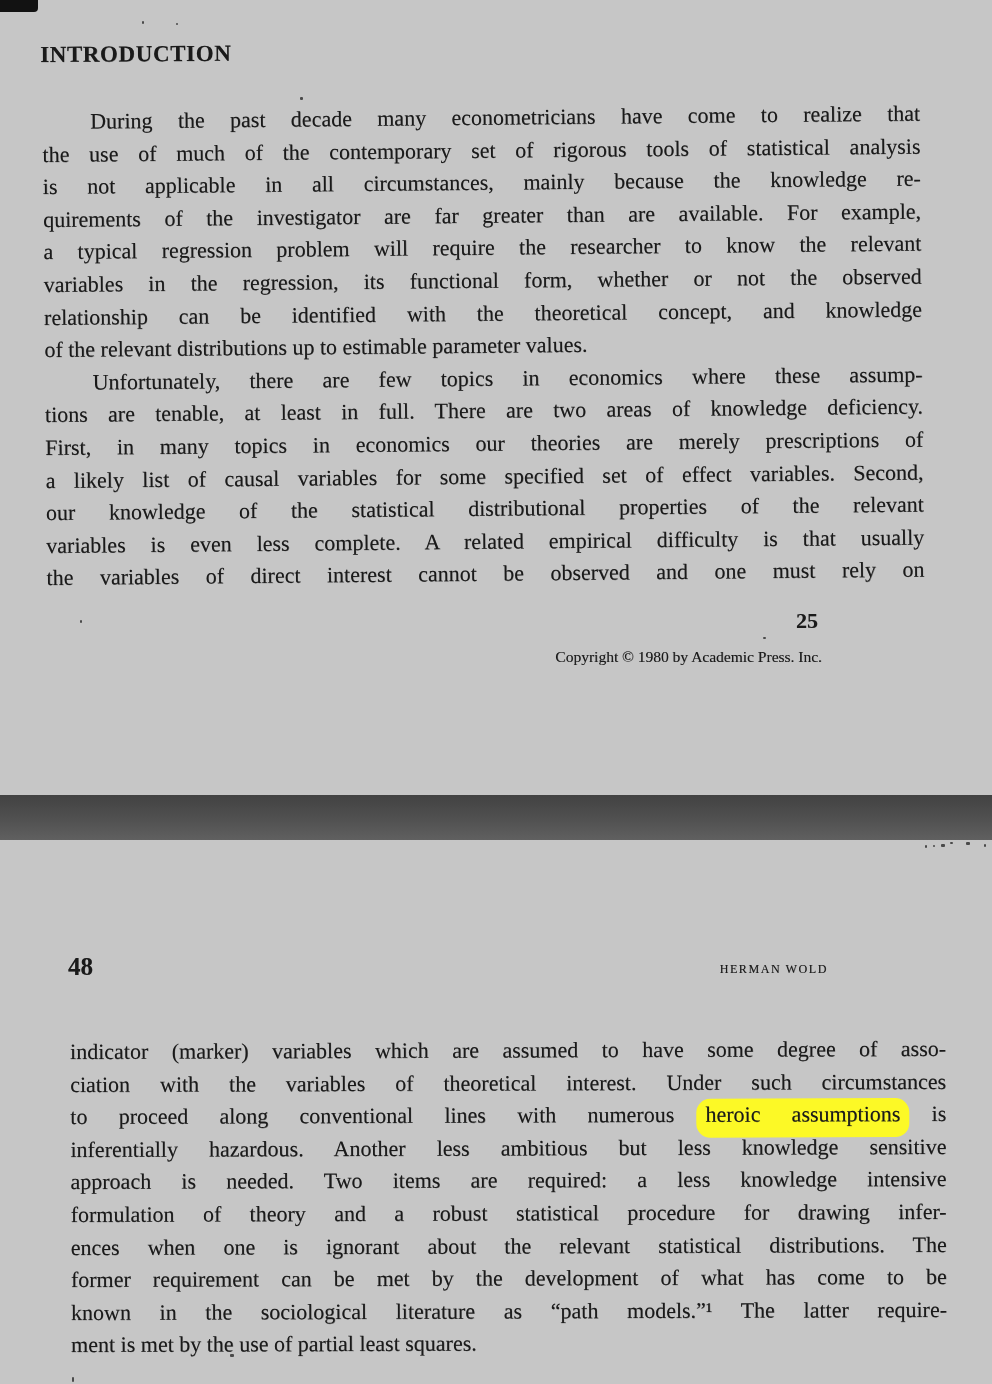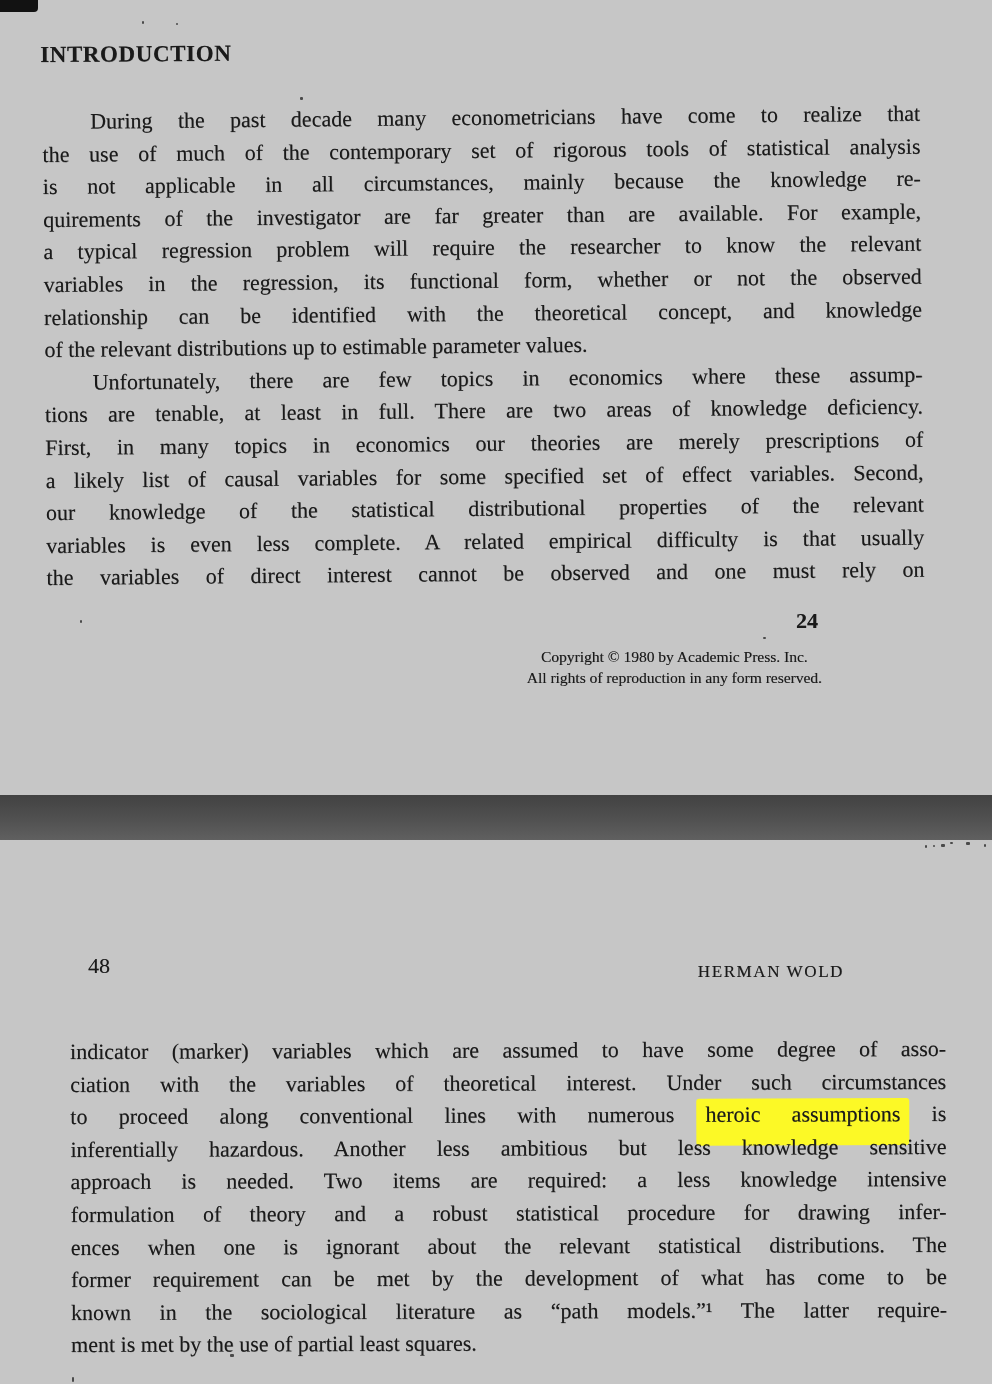--- a/index.html
+++ b/index.html
@@ -60,51 +60,51 @@
     position: absolute;
     top: 608px;
     right: 70px;
     font-size: 22px;
     font-weight: bold;
   }
   .copyright {
     position: absolute;
     top: 646px;
     right: 66px;
-    text-align: center;
+    text-align: left;
     font-size: 15.5px;
     line-height: 21px;
   }
   .band {
     position: absolute;
     left: 0;
     top: 795px;
     width: 992px;
     height: 45px;
     background: linear-gradient(180deg, #424242 0%, var(--gap-band, #515151) 55%, #606060 100%);
   }
   .pagenum48 {
     position: absolute;
-    left: 88px;
+    left: 68px;
     top: 953px;
-    font-size: 22px;
-    font-weight: normal;
+    font-size: 25px;
+    font-weight: bold;
   }
   .runhead {
     position: absolute;
     top: 962px;
-    right: 44px;
-    font-size: 17px;
+    right: 60px;
+    font-size: 12px;
     letter-spacing: 1.6px;
   }
   mark.hl {
     background: var(--highlight-yellow, #fcf926);
     color: inherit;
-    border-radius: 3px;
-    padding: 3px 9px 19px;
+    border-radius: 14px;
+    padding: 3px 9px 11px;
     margin: -3px -9px -5px;
   }
   .corner-mark {
     position: absolute;
     left: 0;
     top: 0;
     width: 38px;
     height: 12px;
     background: #121212;
     border-bottom-right-radius: 4px;
@@ -139,26 +139,25 @@
     <div class="line indent">Unfortunately, there are few topics in economics where these assump-</div>
     <div class="line">tions are tenable, at least in full. There are two areas of knowledge deficiency.</div>
     <div class="line">First, in many topics in economics our theories are merely prescriptions of</div>
     <div class="line">a likely list of causal variables for some specified set of effect variables. Second,</div>
     <div class="line">our knowledge of the statistical distributional properties of the relevant</div>
     <div class="line">variables is even less complete. A related empirical difficulty is that usually</div>
     <div class="line">the variables of direct interest cannot be observed and one must rely on</div>
   </div>
 
   <div class="speck" style="left:80px;top:620px;width:2px;height:3px;"></div>
-  <div class="pagenum47 ink">24</div>
+  <div class="pagenum47 ink">25</div>
   <div class="speck" style="left:763px;top:637px;width:3px;height:2px;"></div>
 
   <div class="copyright ink">
     <div>Copyright © 1980 by Academic Press. Inc.</div>
-    <div>All rights of reproduction in any form reserved.</div>
   </div>
 
   <div class="band"></div>
   <div class="speck" style="left:925px;top:845px;width:2px;height:3px;"></div>
   <div class="speck" style="left:933px;top:845px;width:2px;height:2px;"></div>
   <div class="speck" style="left:941px;top:844px;width:4px;height:3px;"></div>
   <div class="speck" style="left:950px;top:842px;width:3px;height:2px;"></div>
   <div class="speck" style="left:966px;top:842px;width:4px;height:3px;"></div>
   <div class="speck" style="left:984px;top:844px;width:2px;height:3px;"></div>
 

